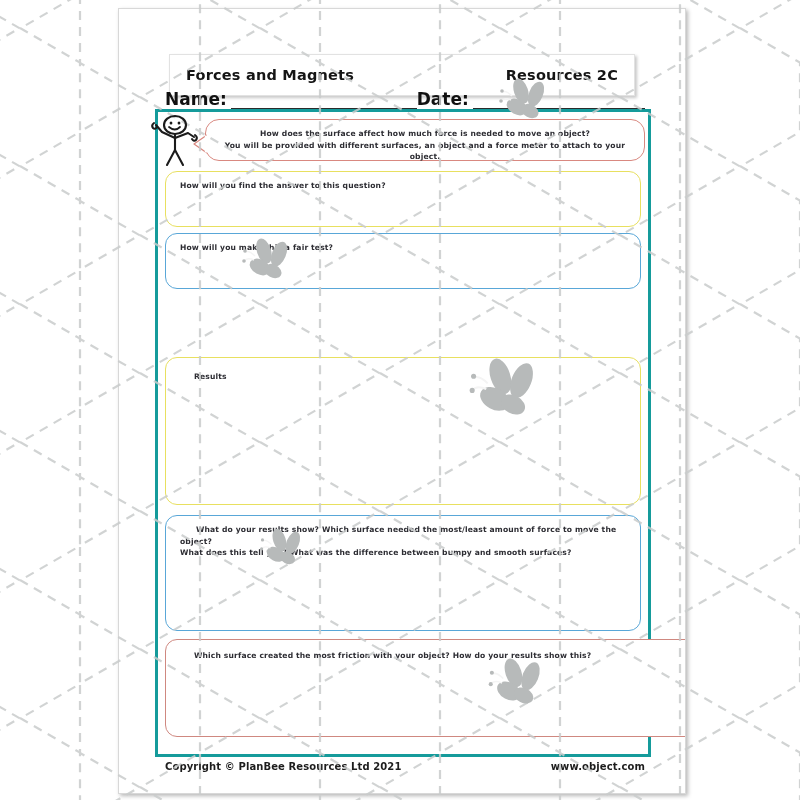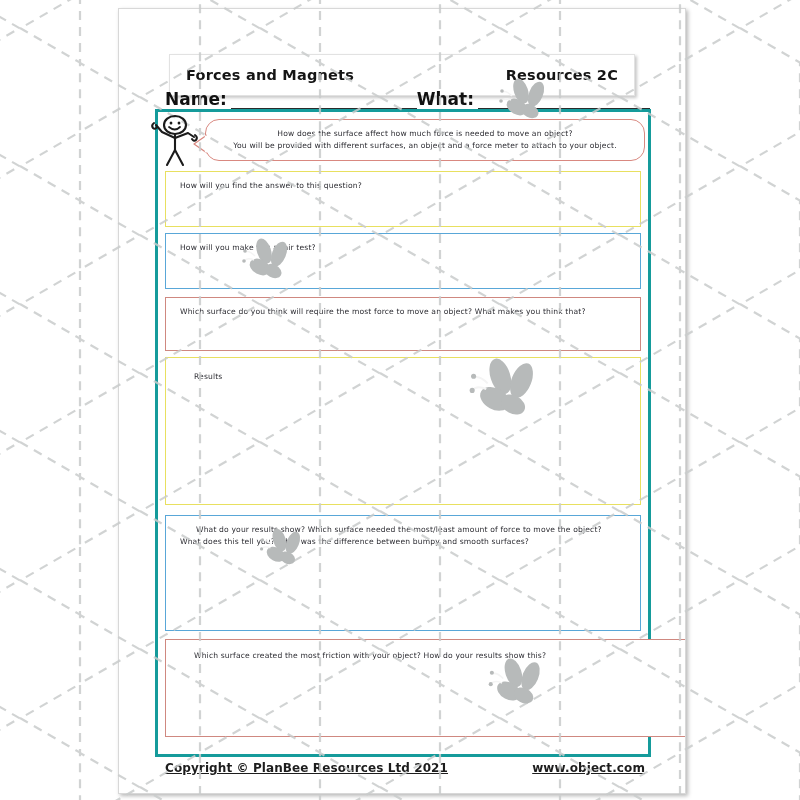--- a/index.html
+++ b/index.html
@@ -45,27 +45,27 @@
 
   
   #teal-frame{
     position:absolute;left:36px;top:100px;width:496px;height:648px;
     border:3px solid #159b9b;box-sizing:border-box;
   }
 
   
   .qbox{
     position:absolute;background:#ffffff;
-    border:1.4px solid #cccccc;border-radius:0;box-sizing:border-box;
+    border:1.4px solid #cccccc;border-radius:12px;box-sizing:border-box;
     padding:8px 14px 6px 14px;
     background-clip:padding-box;
   }
   .qbox .qtext{
     font-family:"DejaVu Sans",sans-serif;
-    font-size:7.6px;line-height:11.6px;color:#2d2d33;letter-spacing:.15px;
+    font-size:7.6px;line-height:11.6px;color:#2d2d33;letter-spacing:.15px;font-weight:bold;
   }
   .qbox .qtext.indent{text-indent:16px;}
   .speech{
     border-color:#d98880;border-radius:14px;
   }
   .speech .qtext{text-align:center;}
   .speech .qtext.l2{text-align:center;}
 
   
   .tail{position:absolute;left:-13px;top:14px;width:14px;height:20px;}
@@ -76,40 +76,40 @@
   
   .bee{position:absolute;}
 
   
   .footer{
     position:absolute;left:46px;top:752px;width:480px;
     display:flex;justify-content:space-between;align-items:center;
   }
   .footer div{
     font-family:"DejaVu Sans",sans-serif;
-    font-weight:bold;font-size:12px;color:#1d1d1d;letter-spacing:.1px;text-decoration:underline;
+    font-weight:bold;font-size:10px;color:#1d1d1d;letter-spacing:.1px;
   }
 </style>
 </head>
 <body>
 
 <div id="canvas">
 
   <div id="sheet">
 
     <div class="title-plate">
       <span class="title-left">Forces and Magnets</span>
       <span class="title-right">Resources 2C</span>
     </div>
 
     <div class="namedate">
       <span class="nd-label">Name:</span>
       <span class="nd-rule name"></span>
       <span class="nd-gap"></span>
-      <span class="nd-label">What:</span>
+      <span class="nd-label">Date:</span>
       <span class="nd-rule date"></span>
     </div>
 
     <div id="teal-frame"></div>
 
     <div class="qbox speech" style="left:86px;top:110px;width:440px;height:42px;">
       <svg class="tail" viewBox="0 0 14 20">
         <path d="M14,1 L1,10 L14,19" fill="#ffffff" stroke="#d98880" stroke-width="1.3" stroke-linejoin="round"></path>
         <line x1="13" y1="1.5" x2="13" y2="18.5" stroke="#ffffff" stroke-width="2.4"></line>
       </svg>
@@ -118,23 +118,20 @@
     </div>
 
     <div class="qbox" style="left:46px;top:162px;width:476px;height:56px;border-color:#e8e060;">
       <div class="qtext">How will you find the answer to this question?</div>
     </div>
 
     <div class="qbox" style="left:46px;top:224px;width:476px;height:56px;border-color:#59a7d8;">
       <div class="qtext">How will you make this a fair test?</div>
     </div>
 
-    <div class="qbox" style="left:46px;top:288px;width:476px;height:54px;border-color:#cf8880;">
-      <div class="qtext">Which surface do you think will require the most force to move an object? What makes you think that?</div>
-    </div>
 
     <div class="qbox" style="left:46px;top:348px;width:476px;height:148px;border-color:#e8e060;padding-top:13px;">
       <div class="qtext" style="text-indent:14px;">Results</div>
     </div>
 
     <div class="qbox" style="left:46px;top:506px;width:476px;height:116px;border-color:#59a7d8;">
       <div class="qtext indent">What do your results show? Which surface needed the most/least amount of force to move the object?</div>
       <div class="qtext">What does this tell you? What was the difference between bumpy and smooth surfaces?</div>
     </div>
 

